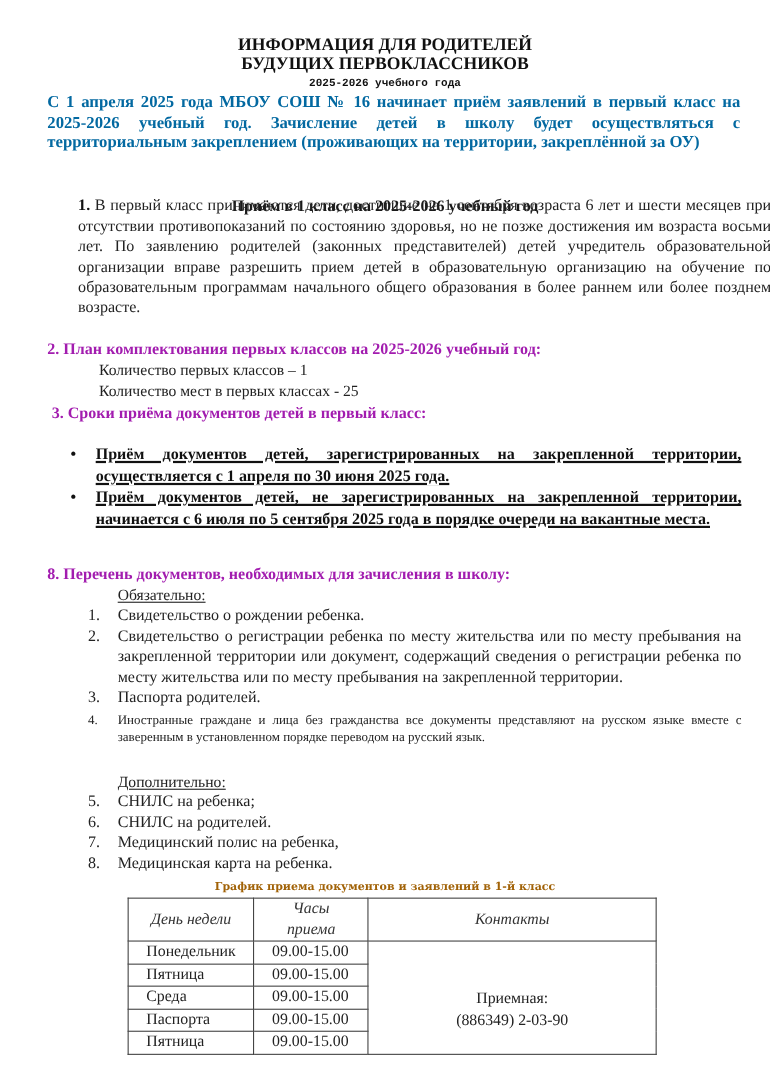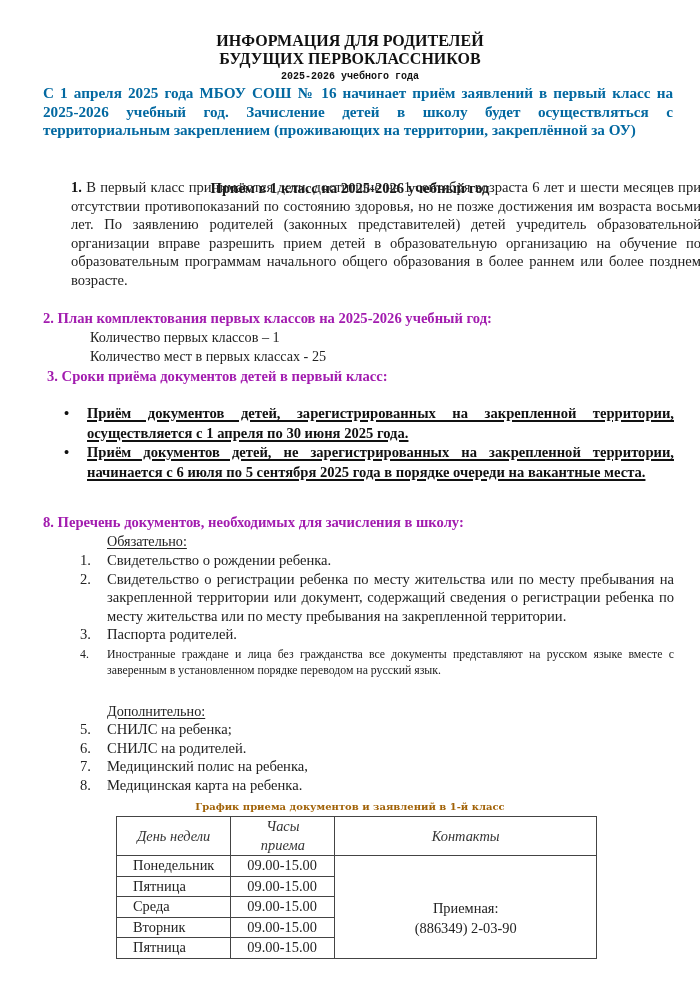--- a/index.html
+++ b/index.html
@@ -253,21 +253,21 @@
       </tr>
       <tr>
         <td>Пятница</td>
         <td>09.00-15.00</td>
       </tr>
       <tr>
         <td>Среда</td>
         <td>09.00-15.00</td>
       </tr>
       <tr>
-        <td>Вторник</td>
+        <td>Паспорта</td>
         <td>09.00-15.00</td>
       </tr>
       <tr>
         <td>Пятница</td>
         <td>09.00-15.00</td>
       </tr>
     </tbody>
   </table>
 
 </div>

